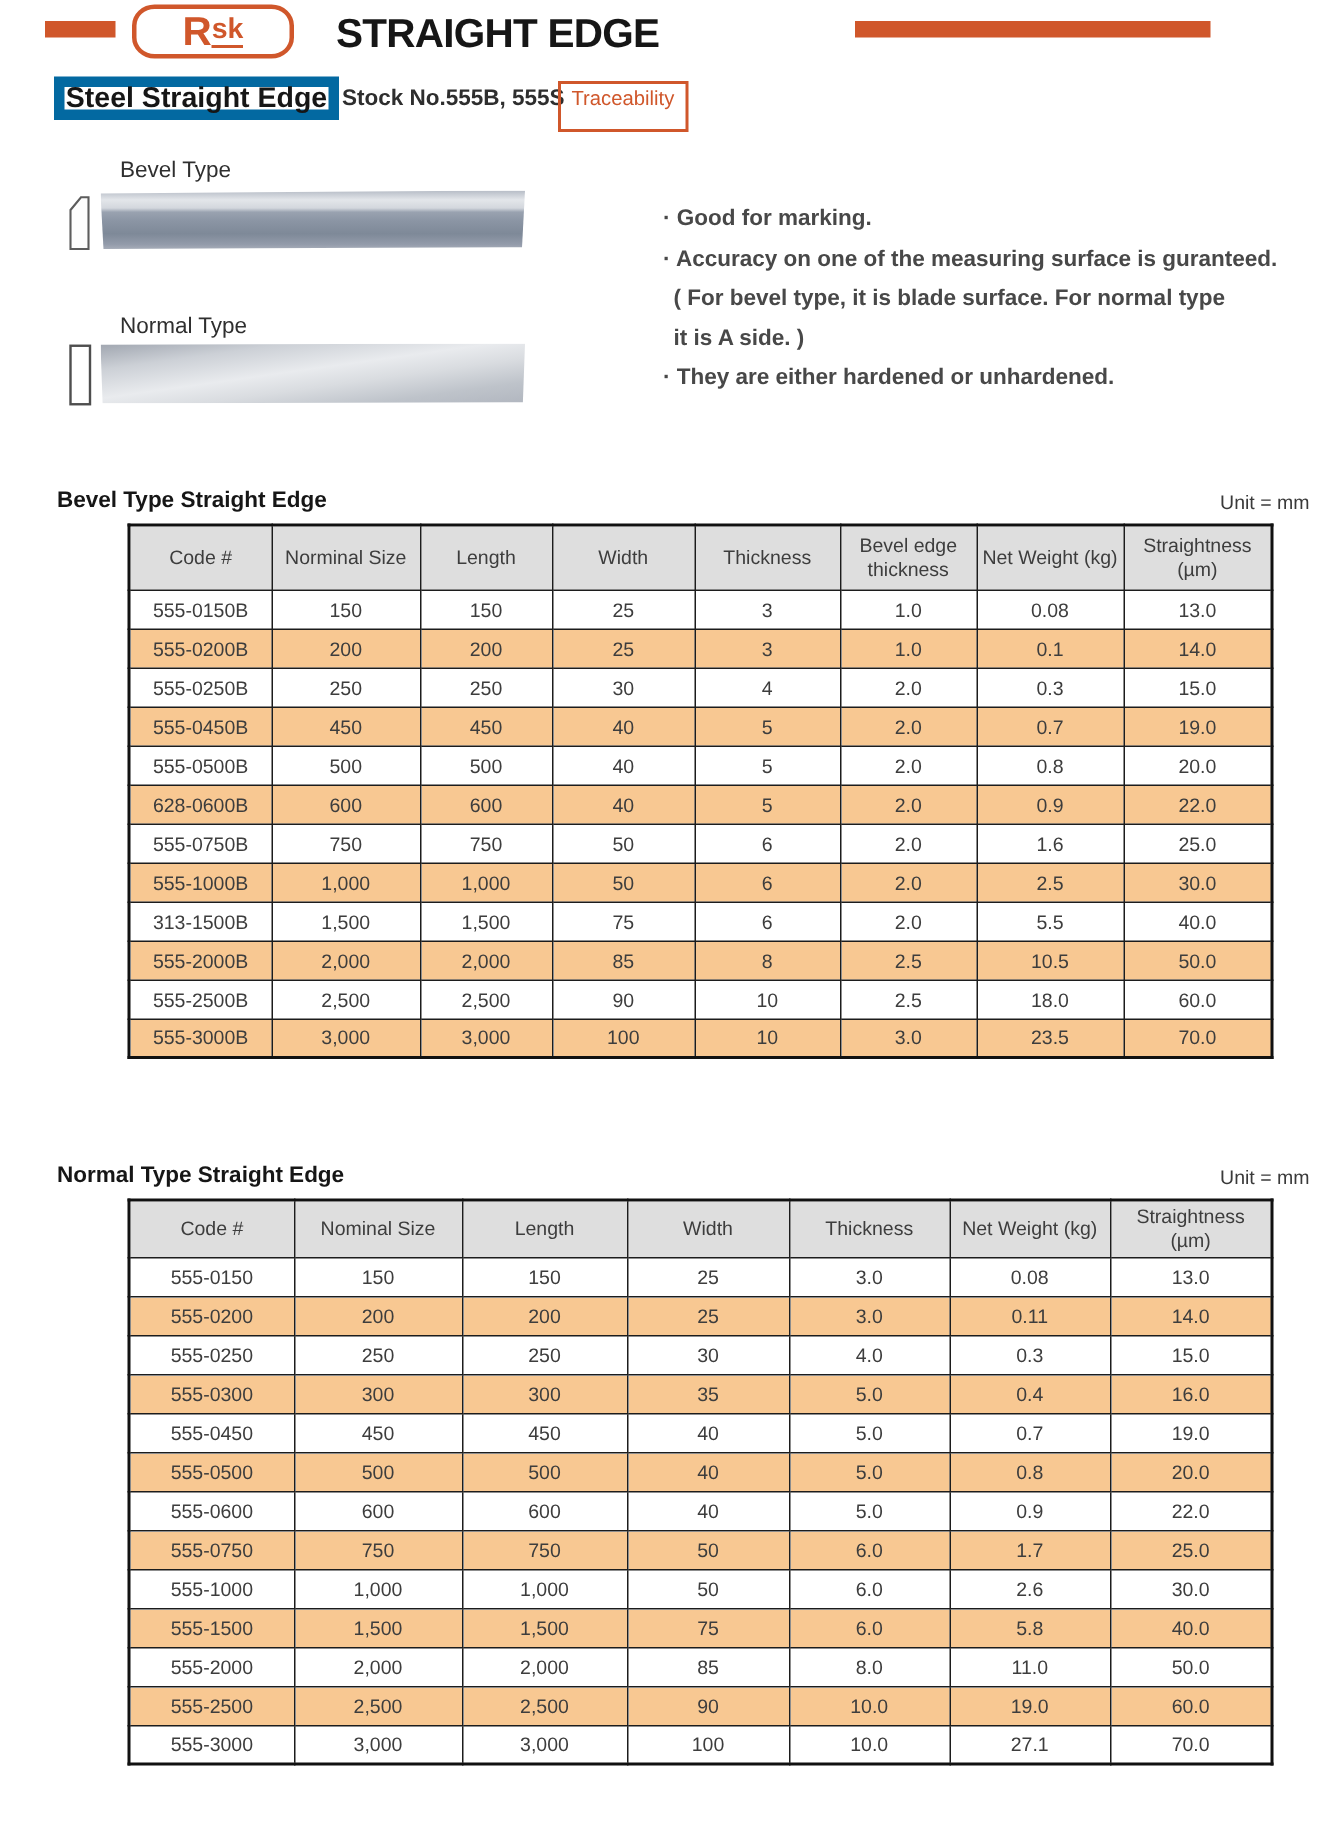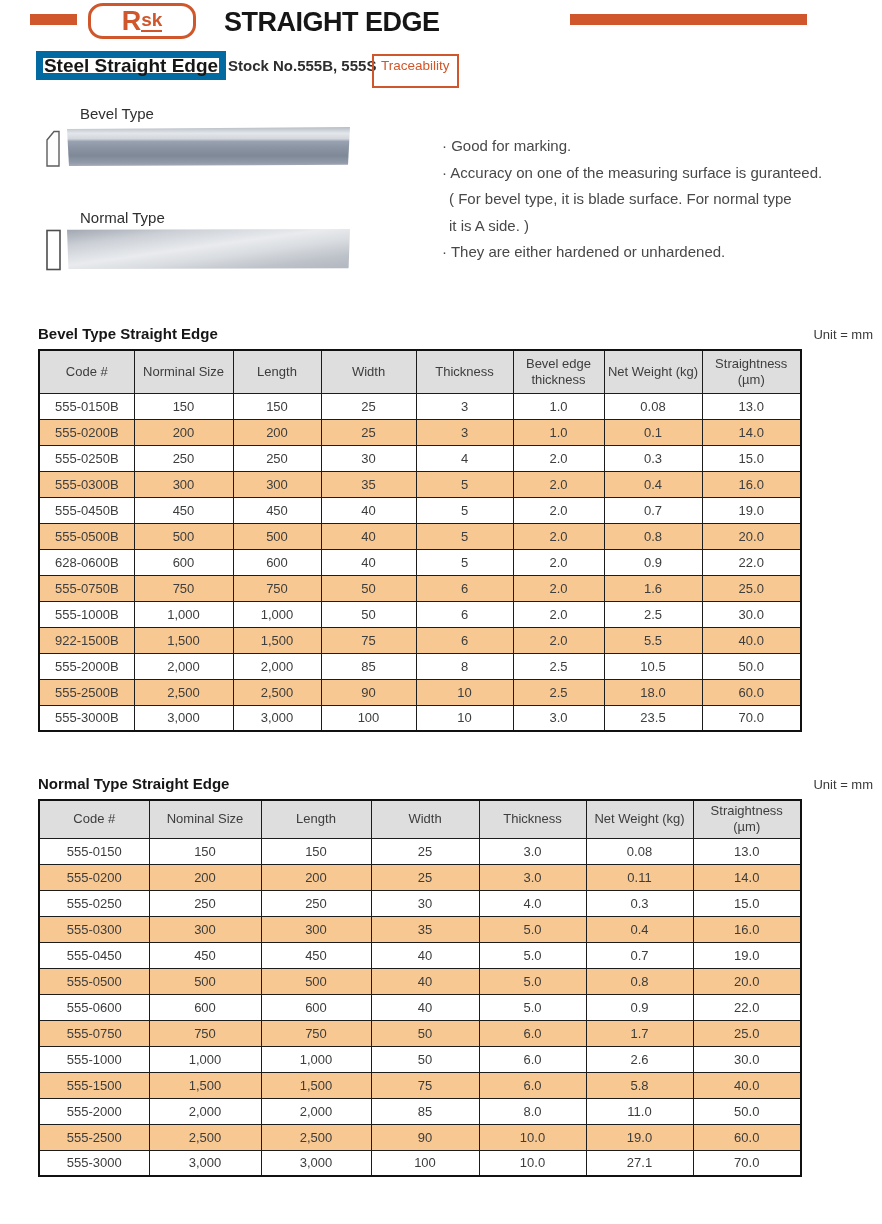--- a/index.html
+++ b/index.html
@@ -45,31 +45,31 @@
     background:linear-gradient(180deg,#b6bcc6 0%,#e3e6ea 16%,#d3d7dd 30%,#99a2b0 37%,
                #8b95a4 52%,#7e8998 74%,#939baa 92%,#a6acb8 100%);
     clip-path:polygon(0 5%,100% 0,99.3% 97%,.7% 100%);}
   .metal-normal{top:229px;height:40px;
     background:linear-gradient(172deg,#9fa5af 0%,#ccd0d6 22%,#e9ebee 46%,#d9dce0 62%,
                #bec3ca 82%,#b1b6bf 100%);
     clip-path:polygon(0 2%,100% 0,99.5% 98%,.5% 100%);}
 
   
   .features{position:absolute;left:442px;top:133px;width:410px;font-size:15px;color:#484848;}
-  .feature-line{line-height:26.5px;}
+  .feature-line{line-height:26.5px;font-weight:bold;}
   .feature-line.indent{padding-left:7px;}
 
   
   .table-block{position:absolute;left:38px;width:835px;}
   .tb1{top:325px;}
   .tb2{top:775px;}
   .table-head-row{display:flex;justify-content:space-between;align-items:flex-end;margin-bottom:7px;}
   .table-title{font-size:15px;font-weight:700;color:#161616;}
   .unit-label{font-size:13px;color:#3a3a3a;}
-  table{border-collapse:collapse;width:762px;table-layout:fixed;border:2.2px solid #111;}
+  table{border-collapse:collapse;width:762px;table-layout:fixed;border:2.2px solid #111;margin-left:47px;}
   th,td{border:1.5px solid var(--ink);text-align:center;vertical-align:middle;
         font-size:13px;color:var(--table-text);overflow:hidden;}
   th{background:var(--header-gray);font-weight:400;line-height:1.25;padding:2px 3px;}
   .tb1 th{height:43px;}
   .tb2 th{height:30px;}
   td{height:26px;padding:0 2px;}
   tbody tr:nth-child(even) td{background:var(--row-highlight);}
 </style>
 </head>
 <body>
@@ -161,30 +161,20 @@
             <td>555-0250B</td>
             <td>250</td>
             <td>250</td>
             <td>30</td>
             <td>4</td>
             <td>2.0</td>
             <td>0.3</td>
             <td>15.0</td>
           </tr>
           <tr>
-            <td>555-0300B</td>
-            <td>300</td>
-            <td>300</td>
-            <td>35</td>
-            <td>5</td>
-            <td>2.0</td>
-            <td>0.4</td>
-            <td>16.0</td>
-          </tr>
-          <tr>
             <td>555-0450B</td>
             <td>450</td>
             <td>450</td>
             <td>40</td>
             <td>5</td>
             <td>2.0</td>
             <td>0.7</td>
             <td>19.0</td>
           </tr>
           <tr>
@@ -221,21 +211,21 @@
             <td>555-1000B</td>
             <td>1,000</td>
             <td>1,000</td>
             <td>50</td>
             <td>6</td>
             <td>2.0</td>
             <td>2.5</td>
             <td>30.0</td>
           </tr>
           <tr>
-            <td>922-1500B</td>
+            <td>313-1500B</td>
             <td>1,500</td>
             <td>1,500</td>
             <td>75</td>
             <td>6</td>
             <td>2.0</td>
             <td>5.5</td>
             <td>40.0</td>
           </tr>
           <tr>
             <td>555-2000B</td>

